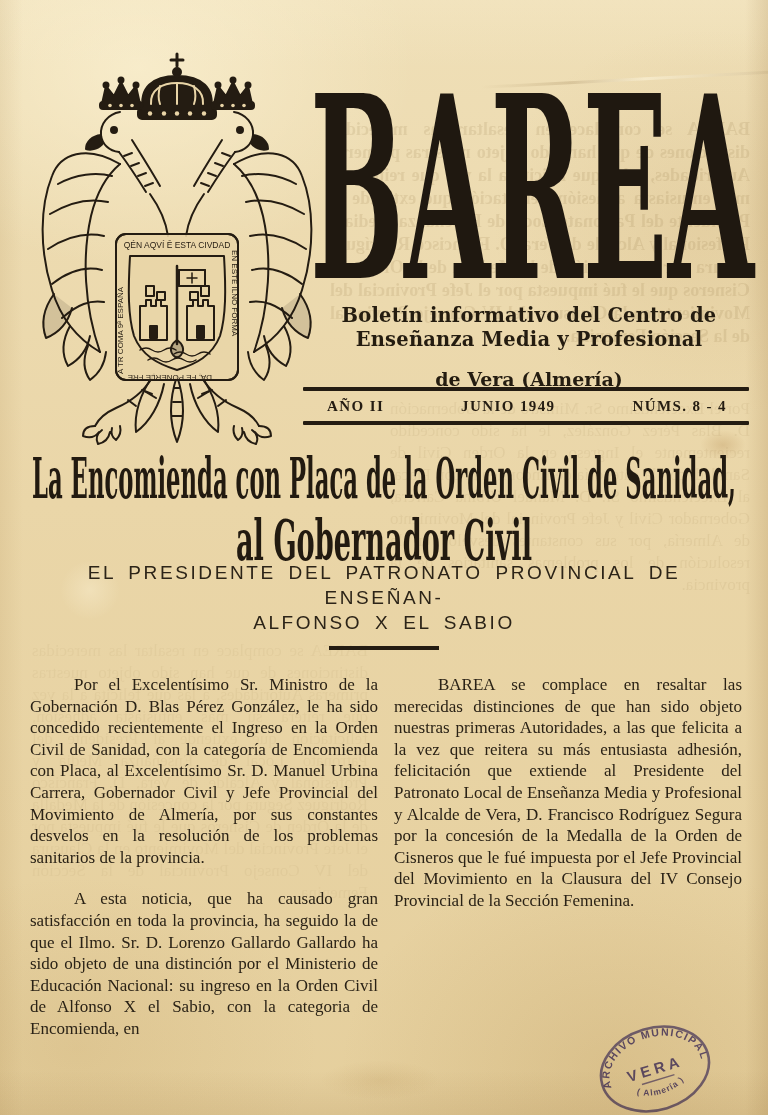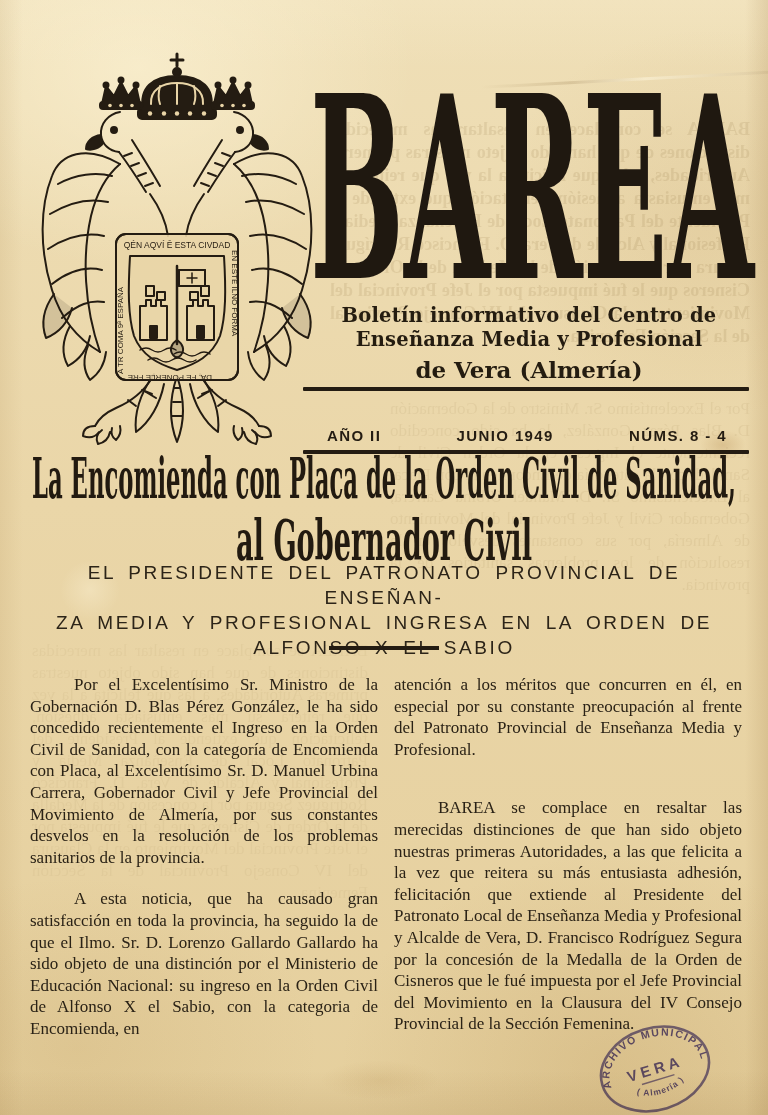--- a/index.html
+++ b/index.html
@@ -35,27 +35,27 @@
   .bleed.b3{left:32px;top:640px;width:336px;height:380px;font-size:17px;line-height:22px;opacity:.055;}
 
   .layer{position:absolute;z-index:1;}
 
   
   .crest{left:24px;top:44px;width:306px;height:404px;}
   .title-svg{left:306px;top:92px;width:452px;height:196px;overflow:visible;}
   .title-svg text{fill:#1f1810;font-family:"DejaVu Serif", serif;font-weight:bold;}
   .subtitle{left:298px;top:304px;width:462px;text-align:center;color:#241c10;}
   .subtitle .l1{font-family:"DejaVu Serif", serif;font-weight:bold;font-size:19.5px;letter-spacing:.2px;transform:scaleY(1.08);}
-  .subtitle .l2{font-family:"DejaVu Serif", serif;font-weight:bold;font-size:23px;margin-top:6px;}
+  .subtitle .l2{font-family:"DejaVu Serif", serif;font-weight:bold;font-size:19px;margin-top:18px;}
   .dateband{left:303px;top:387px;width:446px;}
   .dateband .rule{height:4px;background:#241c12;border-radius:1px;}
   .dateband .row{display:flex;justify-content:space-between;align-items:center;
     padding:7px 22px 6px 24px;
-    font-family:Liberation Sans, sans-serif;font-weight:bold;font-size:15px;
-    letter-spacing:1.4px;color:#241c12;margin-top:29px;}
+    font-family:Liberation Serif, serif;font-weight:bold;font-size:15px;
+    letter-spacing:1.4px;color:#241c12;}
 
   
   .headline-svg{left:26px;top:448px;width:716px;height:120px;overflow:visible;}
   .headline-svg text{fill:#221a10;font-family:"DejaVu Serif", serif;font-weight:bold;}
   .subheadline{left:40px;top:560px;width:688px;text-align:center;
     font-family:"Liberation Sans", sans-serif;font-size:19px;font-weight:500;
     letter-spacing:2.6px;word-spacing:5px;line-height:25px;color:#2c2418;}
   .divider{left:329px;top:646px;width:110px;height:4px;background:#241c12;}
   .columns{left:30px;top:674px;width:712px;display:flex;gap:16px;color:#2a2216;}
   .col{width:348px;font-size:17px;line-height:21.6px;text-align:justify;}
@@ -190,33 +190,31 @@
   <div class="rule"></div>
 </div>
 
 <svg class="layer headline-svg" viewBox="0 0 716 120">
   <text x="358" y="50" text-anchor="middle" font-size="56" textLength="704" lengthAdjust="spacingAndGlyphs">La Encomienda con Placa de la Orden Civil de Sanidad,</text>
   <text x="358" y="112" text-anchor="middle" font-size="56" textLength="296" lengthAdjust="spacingAndGlyphs">al Gobernador Civil</text>
 </svg>
 
 <div class="layer subheadline">
   <div>EL PRESIDENTE DEL PATRONATO PROVINCIAL DE ENSEÑAN-</div>
-  <div>ZA MEDIA Y PROFESIONAL INGRESA EN LA ORDEN DE</div>
   <div>ALFONSO X EL SABIO</div>
 </div>
 
 <div class="layer divider"></div>
 
 <div class="layer columns">
   <div class="col col1">
     <p class="indent">Por el Excelentísimo Sr. Ministro de la Gobernación D. Blas Pérez González, le ha sido concedido recientemente el Ingreso en la Orden Civil de Sanidad, con la categoría de Encomienda con Placa, al Excelentísimo Sr. D. Manuel Urbina Carrera, Gobernador Civil y Jefe Provincial del Movimiento de Almería, por sus constantes desvelos en la resolución de los problemas sanitarios de la provincia.</p>
     <p class="indent">A esta noticia, que ha causado gran satisfacción en toda la provincia, ha seguido la de que el Ilmo. Sr. D. Lorenzo Gallardo Gallardo ha sido objeto de una distinción por el Ministerio de Educación Nacional: su ingreso en la Orden Civil de Alfonso X el Sabio, con la categoria de Encomienda, en</p>
   </div>
   <div class="col col2">
-    <p>atención a los méritos que concurren en él, en especial por su constante preocupación al frente del Patronato Provincial de Enseñanza Media y Profesional.</p>
     <p class="indent">BAREA se complace en resaltar las merecidas distinciones de que han sido objeto nuestras primeras Autoridades, a las que felicita a la vez que reitera su más entusiasta adhesión, felicitación que extiende al Presidente del Patronato Local de Enseñanza Media y Profesional y Alcalde de Vera, D. Francisco Rodríguez Segura por la concesión de la Medalla de la Orden de Cisneros que le fué impuesta por el Jefe Provincial del Movimiento en la Clausura del IV Consejo Provincial de la Sección Femenina.</p>
   </div>
 </div>
 
 <div class="layer stamp">
   <svg viewBox="0 0 122 94" width="122" height="94">
     <ellipse cx="61" cy="47" rx="55" ry="41" fill="none" stroke="#55489e" stroke-width="2.6" opacity=".85"></ellipse>
     <defs>
       <path id="stampArcTop" d="M 15 56 A 47 34 0 1 1 107 56" fill="none"></path>
       <path id="stampArcBottom" d="M 26 56 A 38 27 0 0 0 96 56" fill="none"></path>

